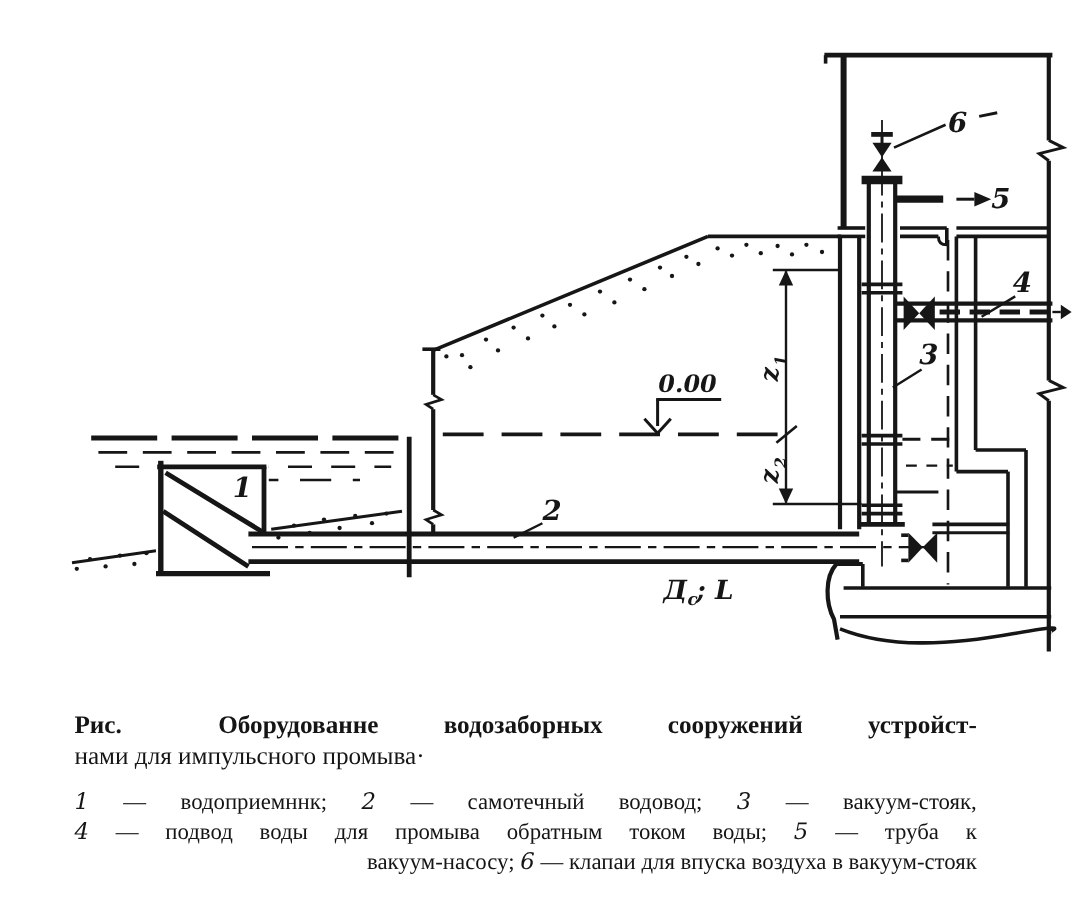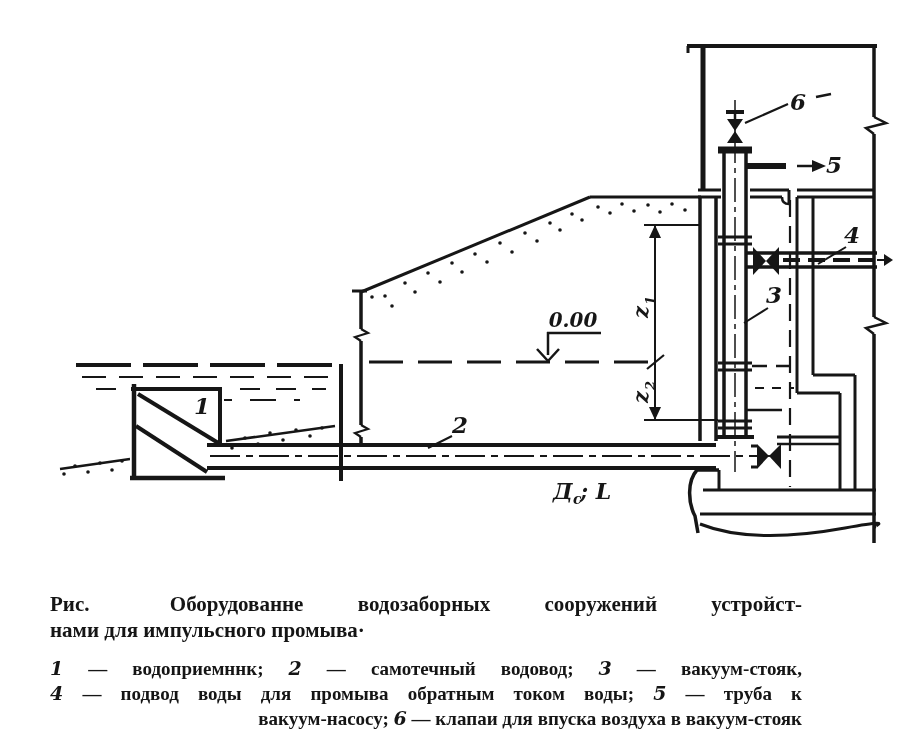--- a/index.html
+++ b/index.html
@@ -4,25 +4,25 @@
 <style>
   html,body{margin:0;padding:0;background:#fff;}
   .page{position:relative;width:910px;height:750px;background:#ffffff;overflow:hidden;
         font-family:"Liberation Serif",serif;color:#151515;}
   .page svg{position:absolute;left:0;top:0;}
   
   .ln{stroke:#161616;fill:none;}
   .fl{fill:#161616;stroke:none;}
   .lbl{font-family:"DejaVu Serif",serif;font-style:italic;font-weight:bold;fill:#161616;}
   
-  .caption{position:absolute;left:50px;top:591px;width:752px;}
+  .caption{position:absolute;left:62px;top:591px;width:752px;}
   .t-line1{font-size:21px;font-weight:700;line-height:26px;text-align:justify;text-align-last:justify;}
   .t-line1 .fig-prefix{margin-right:26px;}
-  .t-line2{font-size:21px;font-weight:700;line-height:26px;}
-  .legend{margin-top:13px;font-size:19px;font-weight:700;line-height:24px;}
+  .t-line2{font-size:21px;font-weight:400;line-height:26px;}
+  .legend{margin-top:13px;font-size:19px;font-weight:400;line-height:24px;}
   .lg1,.lg2{text-align:justify;text-align-last:justify;}
   .lg3{text-align:right;}
   .num{font-style:italic;font-family:"DejaVu Serif",serif;}
 </style>
 </head>
 <body>
 
 <div class="page">
 
 <svg width="910" height="565" viewBox="0 0 910 565">

